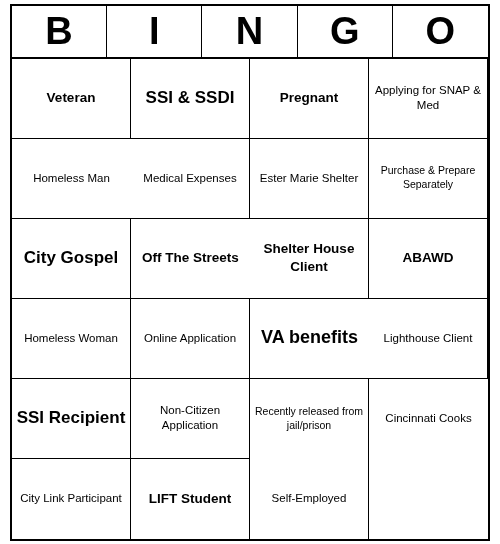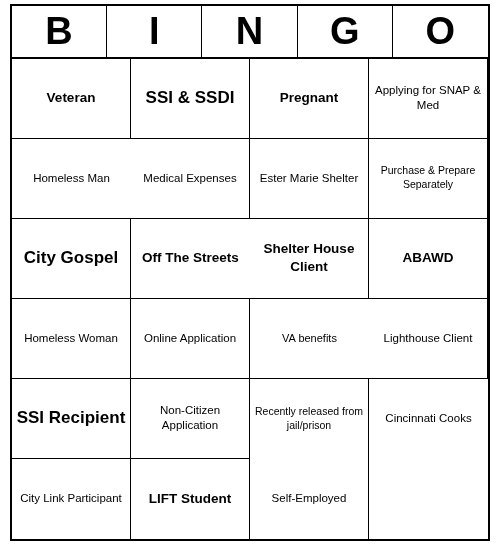--- a/index.html
+++ b/index.html
@@ -74,21 +74,21 @@
       <div class="bingo-cell" style="font-size: 11.5px;">Homeless Man</div>
       <div class="bingo-cell" style="font-size: 11.5px;">Medical Expenses</div>
       <div class="bingo-cell" style="font-size: 11.5px;">Ester Marie Shelter</div>
       <div class="bingo-cell" style="font-size: 10.5px;">Purchase &amp; Prepare Separately</div>
       <div class="bingo-cell" style="font-size: 17px; font-weight: bold;">City Gospel</div>
       <div class="bingo-cell" style="font-size: 13.5px; font-weight: bold;">Off The Streets</div>
       <div class="bingo-cell" style="font-size: 13.5px; font-weight: bold;">Shelter House Client</div>
       <div class="bingo-cell" style="font-size: 13.5px; font-weight: bold;">ABAWD</div>
       <div class="bingo-cell" style="font-size: 11.5px;">Homeless Woman</div>
       <div class="bingo-cell" style="font-size: 11.5px;">Online Application</div>
-      <div class="bingo-cell" style="font-size: 11px; font-weight: normal;">VA benefits</div>
+      <div class="bingo-cell" style="font-size: 18px; font-weight: bold;">VA benefits</div>
       <div class="bingo-cell" style="font-size: 11.5px;">Lighthouse Client</div>
       <div class="bingo-cell" style="font-size: 17px; font-weight: bold;">SSI Recipient</div>
       <div class="bingo-cell" style="font-size: 11.5px;">Non-Citizen Application</div>
       <div class="bingo-cell" style="font-size: 10.5px;">Recently released from jail/prison</div>
       <div class="bingo-cell" style="font-size: 11.5px;">Cincinnati Cooks</div>
       <div class="bingo-cell" style="font-size: 11.5px;">City Link Participant</div>
       <div class="bingo-cell" style="font-size: 13.5px; font-weight: bold;">LIFT Student</div>
       <div class="bingo-cell" style="font-size: 11.5px;">Self-Employed</div>
     </div>
 </div>

